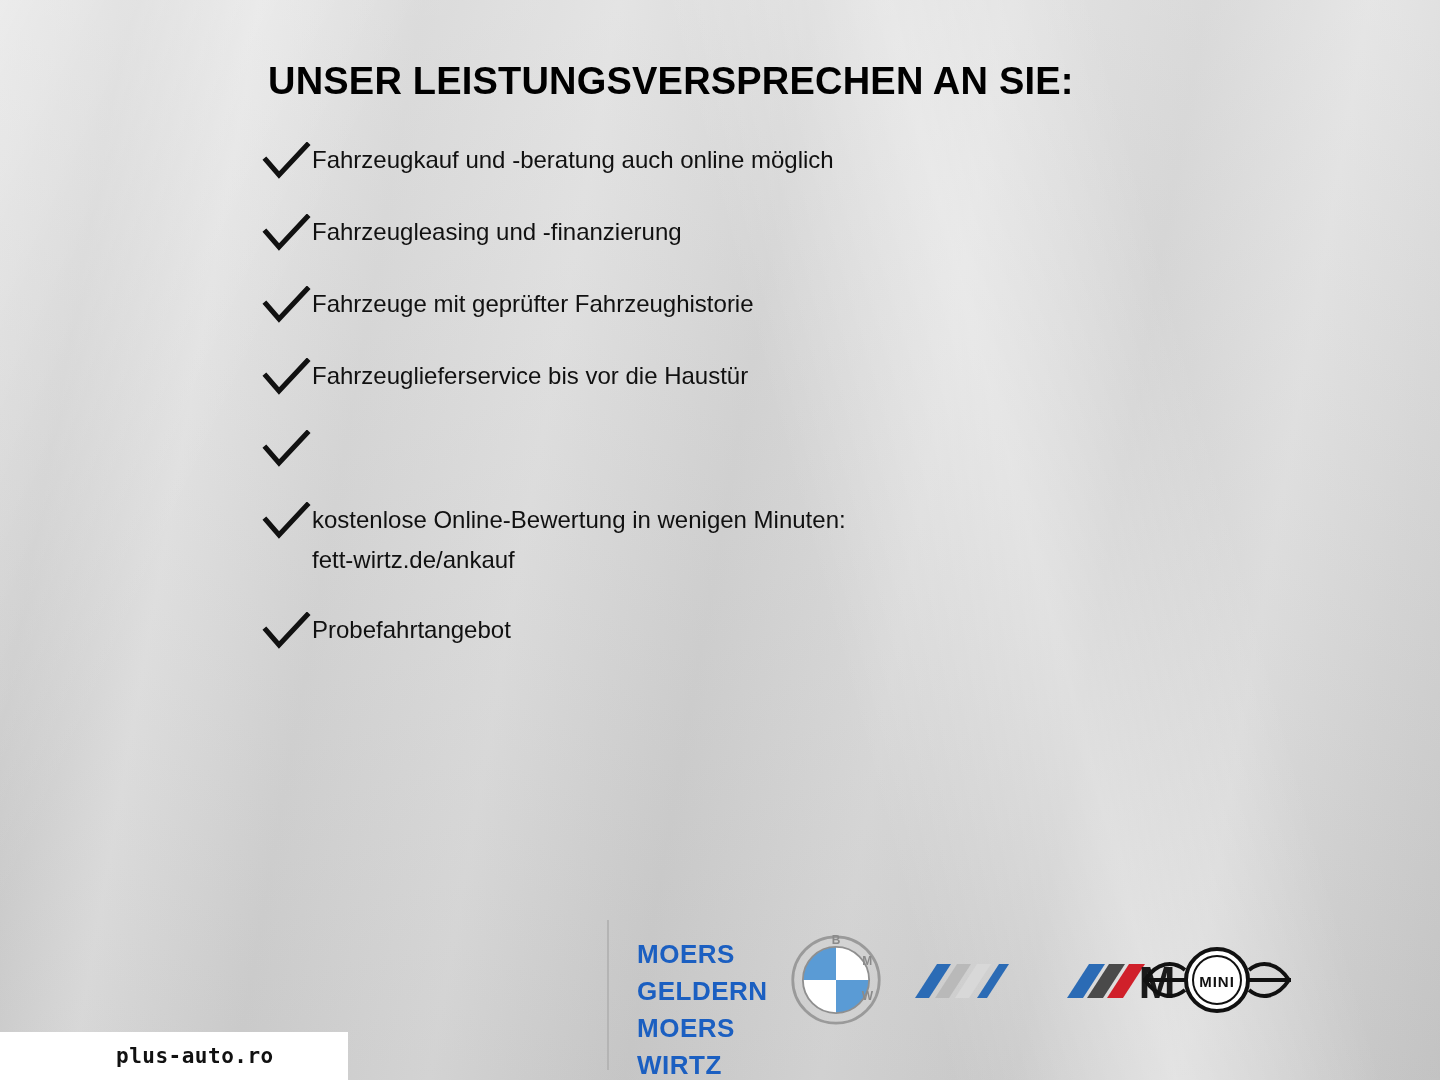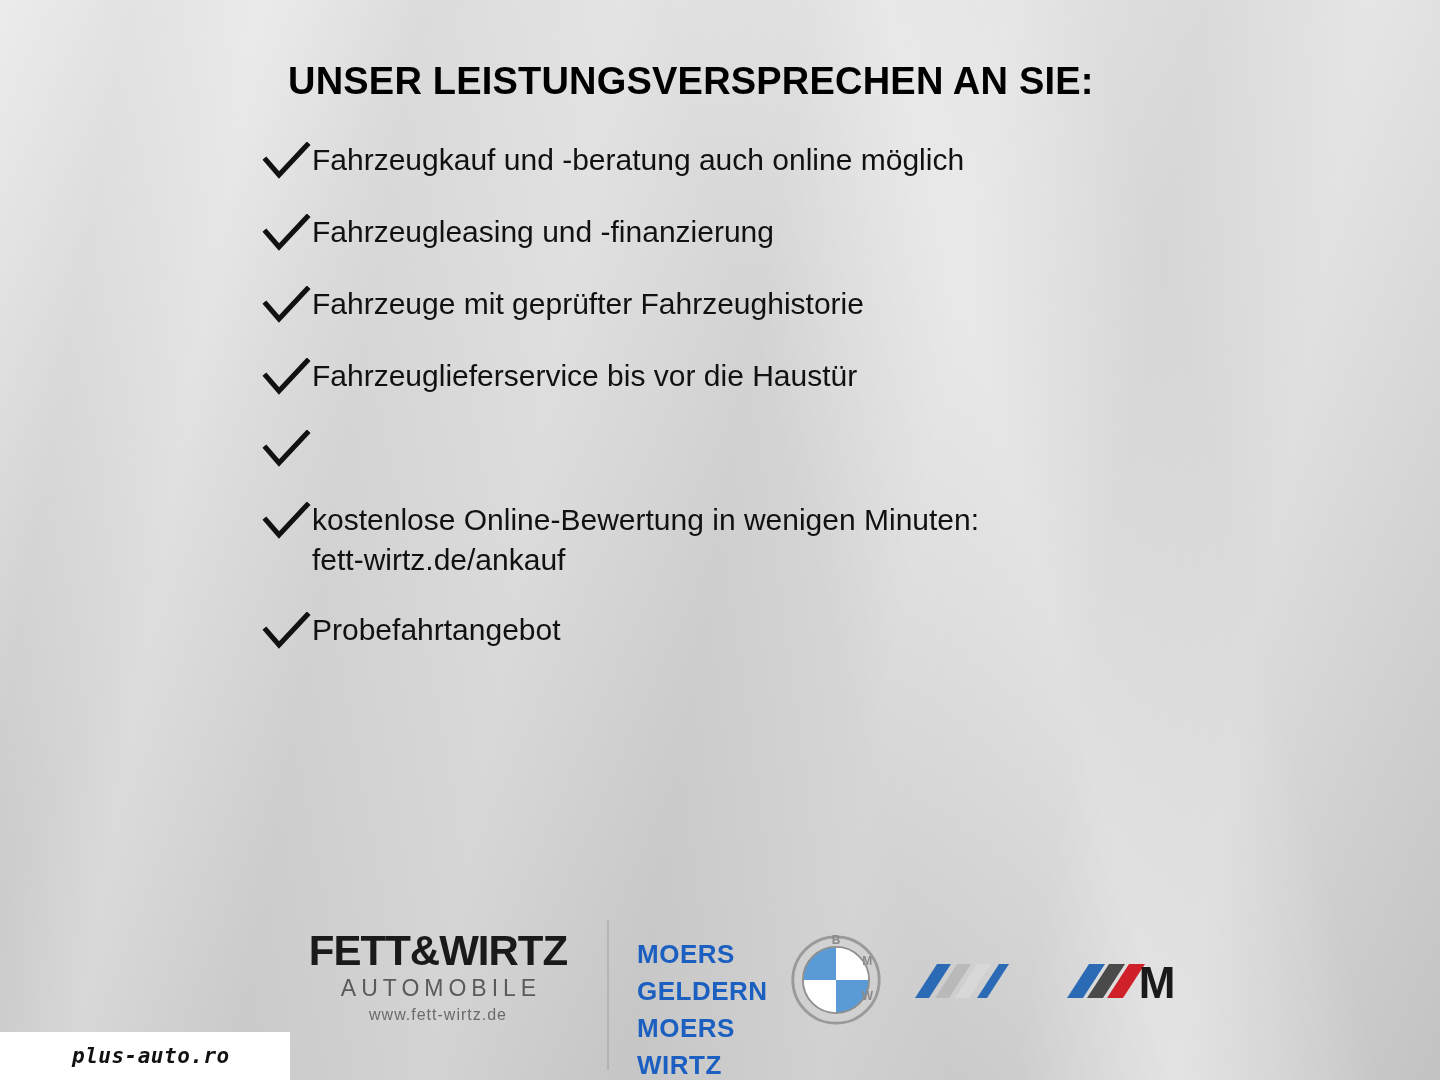--- a/index.html
+++ b/index.html
@@ -47,21 +47,20 @@
 
   .title {
     position: absolute;
     left: 268px;
     top: 60px;
     font-size: 38px;
     font-weight: bold;
     letter-spacing: 0.2px;
     color: #000000;
     white-space: nowrap;
-    margin-left: 20px;
   }
 
   .list {
     position: absolute;
     left: 262px;
     top: 140px;
     width: 1000px;
   }
 
   .item {
@@ -73,21 +72,21 @@
   .check {
     flex: 0 0 auto;
     width: 50px;
     height: 40px;
     position: relative;
     margin-top: 2px;
   }
   .check svg { display: block; }
 
   .item-text {
-    font-size: 30px;
+    font-size: 24px;
     line-height: 40px;
     color: #111111;
     white-space: pre-line;
   }
 
   
   .footer {
     position: absolute;
     left: 0;
     right: 0;
@@ -166,28 +165,27 @@
     left: 1137px;
     top: 26px;
     width: 160px;
     height: 68px;
   }
 
   .watermark {
     position: absolute;
     left: 0;
     bottom: 0;
-    width: 290px;
+    width: 348px;
     height: 48px;
     background: #ffffff;
     display: flex;
     align-items: center;
-    padding-left: 72px;
+    padding-left: 116px;
     box-sizing: border-box;
-    font-style: italic;
   }
   .watermark span {
     font-family: "DejaVu Sans Mono", monospace;
     font-size: 21px;
     font-weight: bold;
     letter-spacing: 0.5px;
     color: #111111;
   }
 </style>
 </head>
@@ -261,25 +259,20 @@
           <path d="M4 18 L17 33 L45 3" fill="none" stroke="#111111" stroke-width="5" stroke-linecap="square"></path>
         </svg>
       </span>
       <span class="item-text">Probefahrtangebot</span>
     </div>
 
   </div>
 
   <div class="footer">
 
-    <div class="fw-logo">
-      <div class="fw-name">FETT&amp;WIRTZ</div>
-      <div class="fw-sub">AUTOMOBILE</div>
-      <div class="fw-url">www.fett-wirtz.de</div>
-    </div>
 
     <div class="divider"></div>
 
     <div class="cities">
       <div>MOERS</div>
       <div>GELDERN</div>
       <div>MOERS</div>
       <div>WIRTZ</div>
     </div>
 
@@ -309,18 +302,31 @@
       <span class="mark">
         <svg width="150" height="46" viewBox="0 0 150 46">
           <path d="M6 40 L28 6 L44 6 L22 40 Z" fill="#2b6bb5"></path>
           <path d="M26 40 L48 6 L64 6 L42 40 Z" fill="#4a4a4a"></path>
           <path d="M46 40 L68 6 L84 6 L62 40 Z" fill="#d0202a"></path>
           <text x="96" y="40" text-anchor="middle" font-family="Liberation Sans, sans-serif" font-size="44" font-weight="bold" fill="#1a1a1a">M</text>
         </svg>
       </span>
     </div>
 
+    <div class="mini-logo">
+      <svg width="160" height="68" viewBox="0 0 160 68">
+        <circle cx="80" cy="34" r="31" fill="#ffffff" stroke="#111111" stroke-width="4"></circle>
+        <circle cx="80" cy="34" r="24" fill="#ffffff" stroke="#111111" stroke-width="2"></circle>
+        <path d="M6 34 L48 34" stroke="#111111" stroke-width="4"></path>
+        <path d="M112 34 L154 34" stroke="#111111" stroke-width="4"></path>
+        <path d="M8 34 C20 16 36 14 48 24" fill="none" stroke="#111111" stroke-width="4"></path>
+        <path d="M152 34 C140 16 124 14 112 24" fill="none" stroke="#111111" stroke-width="4"></path>
+        <path d="M8 34 C20 52 36 54 48 44" fill="none" stroke="#111111" stroke-width="4"></path>
+        <path d="M152 34 C140 52 124 54 112 44" fill="none" stroke="#111111" stroke-width="4"></path>
+        <text x="80" y="41" text-anchor="middle" font-family="Liberation Sans, sans-serif" font-size="15" font-weight="bold" letter-spacing="1" fill="#111111">MINI</text>
+      </svg>
+    </div>
   </div>
 
   <div class="watermark">
     <span>plus-auto.ro</span>
   </div>
 </div>
 
 </body></html>

